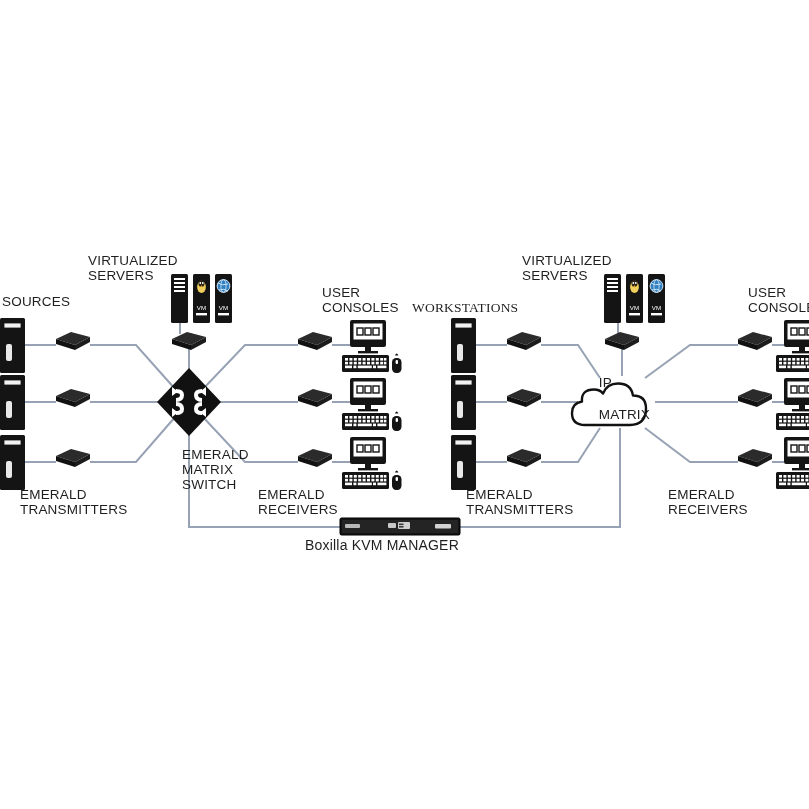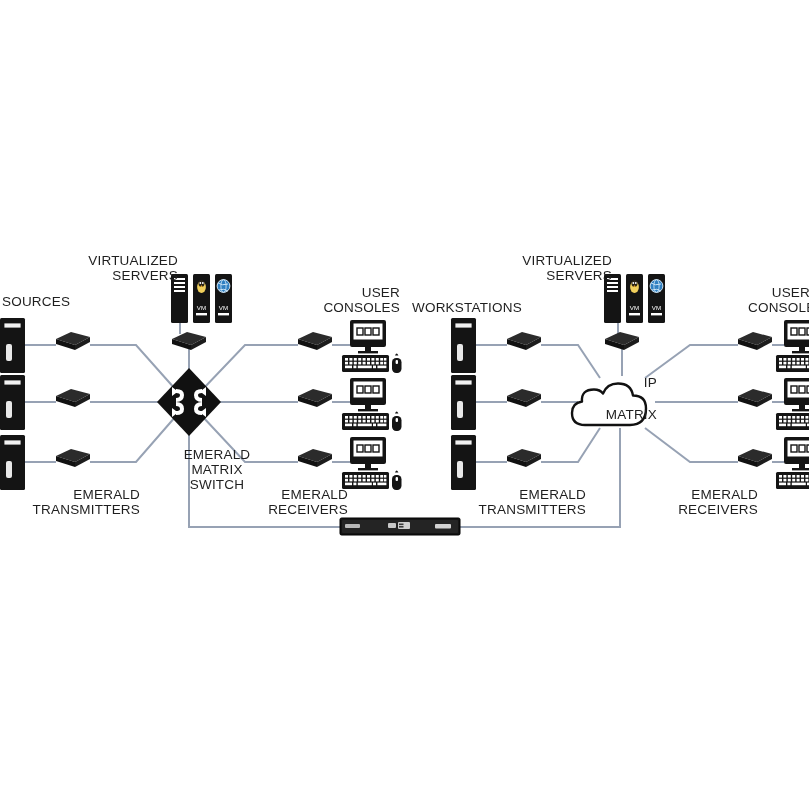--- a/index.html
+++ b/index.html
@@ -2,22 +2,22 @@
 <html><head>
 <meta charset="utf-8">
 <title>Emerald KVM Network Diagram</title>
 <style>
   html,body{margin:0;padding:0;background:#ffffff;}
   body{width:809px;height:809px;overflow:hidden;
        font-family:"Liberation Sans","DejaVu Sans",sans-serif;color:#1a1a1a;}
   #stage{position:relative;width:809px;height:809px;background:#fff;}
   svg#canvas{position:absolute;left:0;top:0;width:809px;height:809px;}
   .lbl{position:absolute;font-size:13.5px;line-height:15px;letter-spacing:.2px;
-       color:#1f1f1f;white-space:pre;text-align:right;}
-  .lbl.left{text-align:center;}
+       color:#1f1f1f;white-space:pre;text-align:left;}
+  .lbl.left{text-align:left;}
 </style>
 </head>
 <body>
 
 <div id="stage">
 
   <svg id="canvas" viewBox="0 0 809 809">
     <defs>
 
       <g id="kvmbox">
@@ -306,33 +306,34 @@
   <div class="lbl" style="left:20px;top:487px;width:120px;">EMERALD
 TRANSMITTERS</div>
 
   <div class="lbl left" style="left:182px;top:447px;width:70px;">EMERALD
 MATRIX
 SWITCH</div>
 
   <div class="lbl" style="left:258px;top:487px;width:90px;">EMERALD
 RECEIVERS</div>
 
-  <div class="lbl left" style="left:412px;top:300px;">WORKSTATIONS</div>
+  <div class="lbl left" style="left:412px;top:300px;font-family:Liberation Serif, serif;">WORKSTATIONS</div>
 
   <div class="lbl" style="left:522px;top:253px;width:90px;">VIRTUALIZED
 SERVERS</div>
 
   <div class="lbl" style="left:583px;top:359px;width:74px;line-height:16px;">
     <span>IP</span><br>
     <span>MATRIX</span>
   </div>
 
   <div class="lbl" style="left:748px;top:285px;width:62px;">USER
 CONSOLES</div>
 
   <div class="lbl" style="left:466px;top:487px;width:120px;">EMERALD
 TRANSMITTERS</div>
 
   <div class="lbl" style="left:668px;top:487px;width:90px;">EMERALD
 RECEIVERS</div>
 
+  <div class="lbl" style="left:305px;top:538px;width:190px;font-size:14px;">Boxilla KVM MANAGER</div>
 
 </div>
 
 </body></html>

